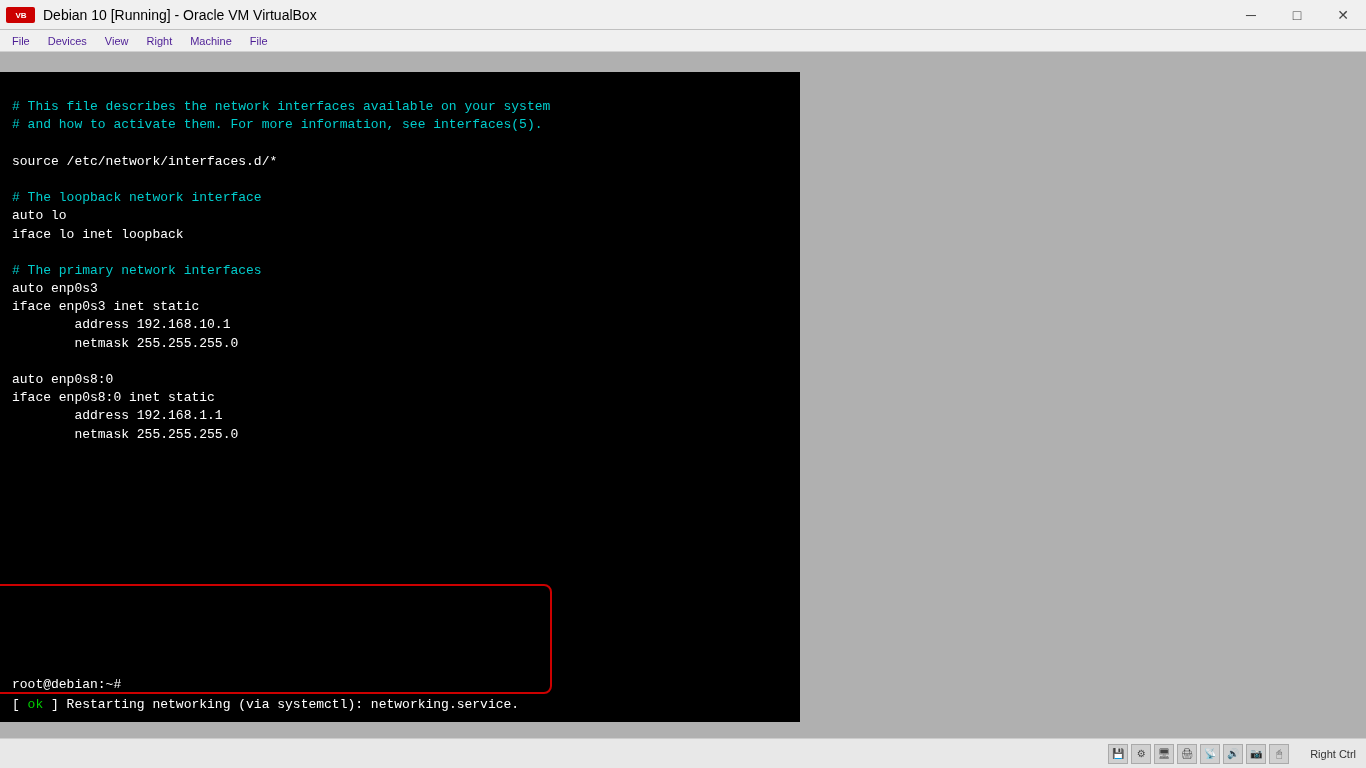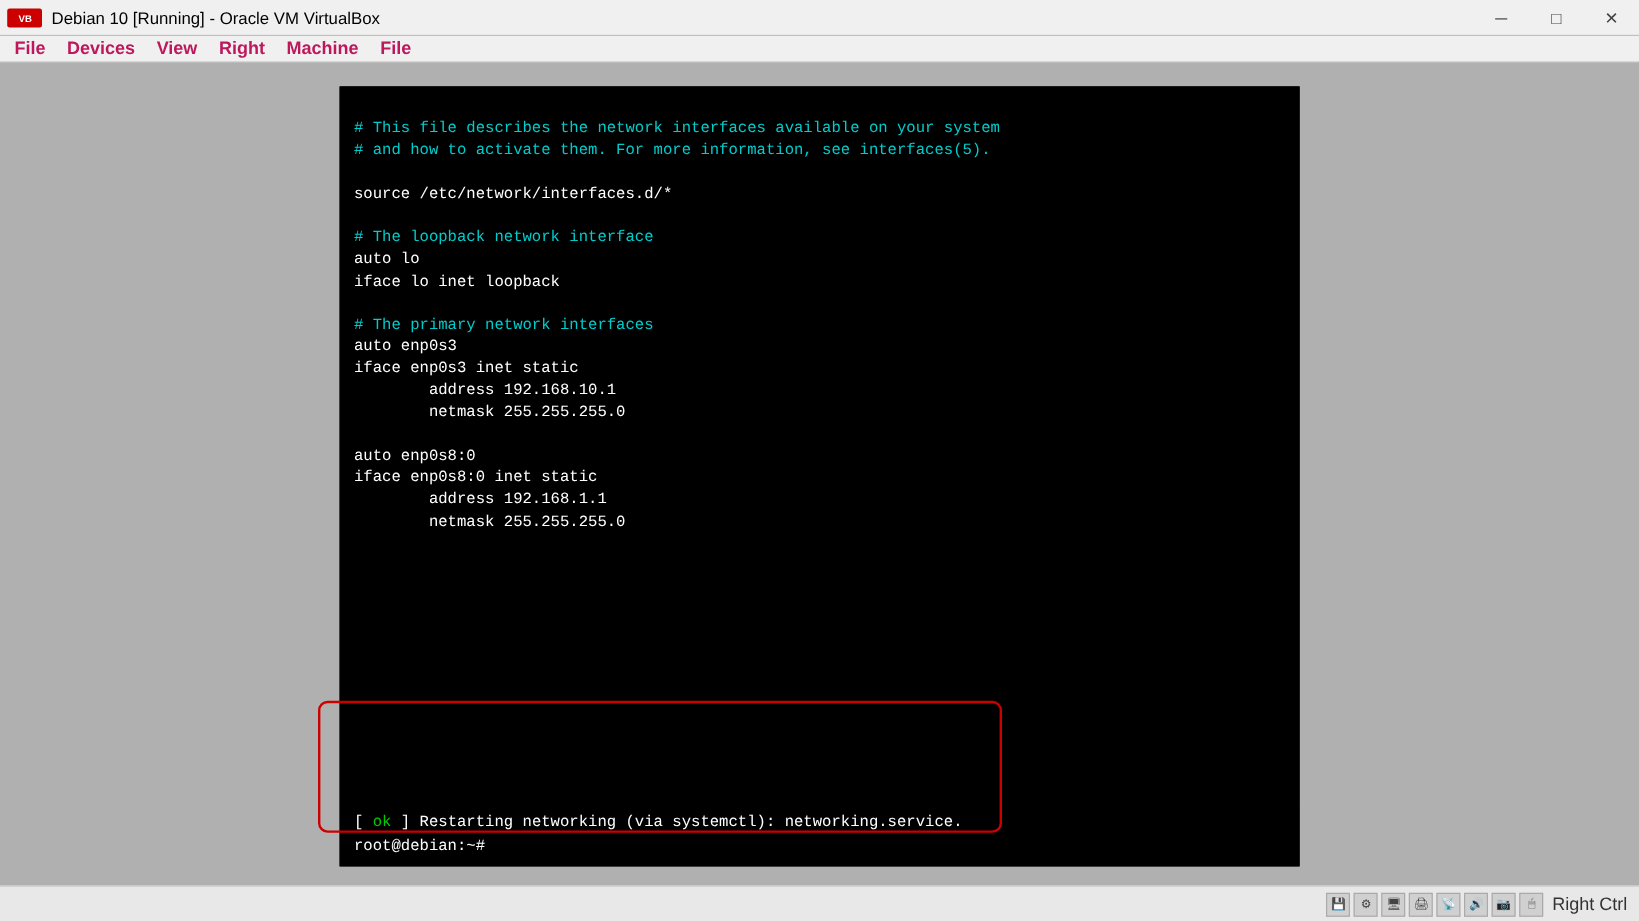--- a/index.html
+++ b/index.html
@@ -79,37 +79,36 @@
       background: #f0f0f0;
       display: flex;
       align-items: center;
       border-bottom: 1px solid #d0d0d0;
       padding-left: 4px;
       gap: 2px;
     }
 
     .menu-item {
       padding: 2px 8px;
-      font-size: 15px;
-      color: #be185d;
+      font-size: 11px;
+      color: #4c1d95;
       cursor: pointer;
       height: 100%;
       display: flex;
       align-items: center;
-      font-weight: bold;
     }
 
     
     .main-area {
       width: 100%;
       height: calc(768px - 52px);
       background: #b0b0b0;
       display: flex;
       align-items: flex-start;
-      justify-content: center;
+      justify-content: flex-start;
       padding-top: 20px;
     }
 
     
     .vm-window {
       width: 800px;
       height: 650px;
       background: #000;
       position: relative;
       display: flex;
@@ -176,23 +175,23 @@
       background: #d0d0d0;
       border: 1px solid #aaa;
       display: inline-flex;
       align-items: center;
       justify-content: center;
       font-size: 10px;
       color: #444;
     }
 
     .right-ctrl-label {
-      font-size: 15px;
+      font-size: 11px;
       color: #333;
-      margin-left: 4px;
+      margin-left: 18px;
     }
 
     .ok-text {
       color: #00cc00;
     }
   </style>
 </head>
 <body>
 
 <div class="title-bar">
@@ -242,22 +241,22 @@
 <span class="normal-line">auto enp0s8:0</span>
 <span class="normal-line">iface enp0s8:0 inet static</span>
 <span class="normal-line">        address 192.168.1.1</span>
 <span class="normal-line">        netmask 255.255.255.0</span>
 
 
 </div>
 
     <div style="position: relative; background: #000; padding: 8px 12px; font-family: 'Courier New', monospace; font-size: 13px; line-height: 1.5;">
       <div class="annotation-box"></div>
+      <div class="normal-line">root@debian:~#</div>
       <div class="normal-line">[ <span class="ok-text">ok</span> ] Restarting networking (via systemctl): networking.service.</div>
-      <div class="normal-line">root@debian:~#</div>
     </div>
   </div>
 </div>
 
 <div class="status-bar">
   <div class="status-icons">
 
     <div class="status-icon">💾</div>
     <div class="status-icon">⚙</div>
     <div class="status-icon">🖥</div>

